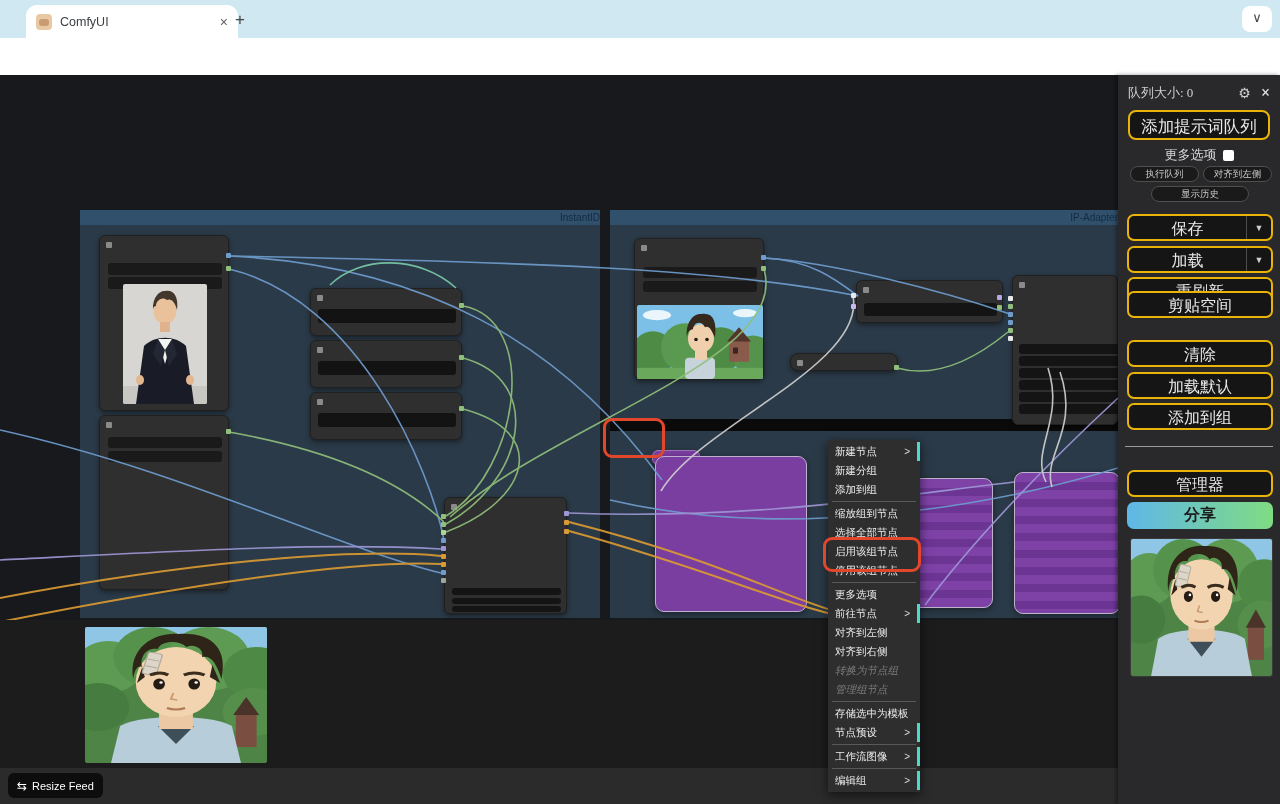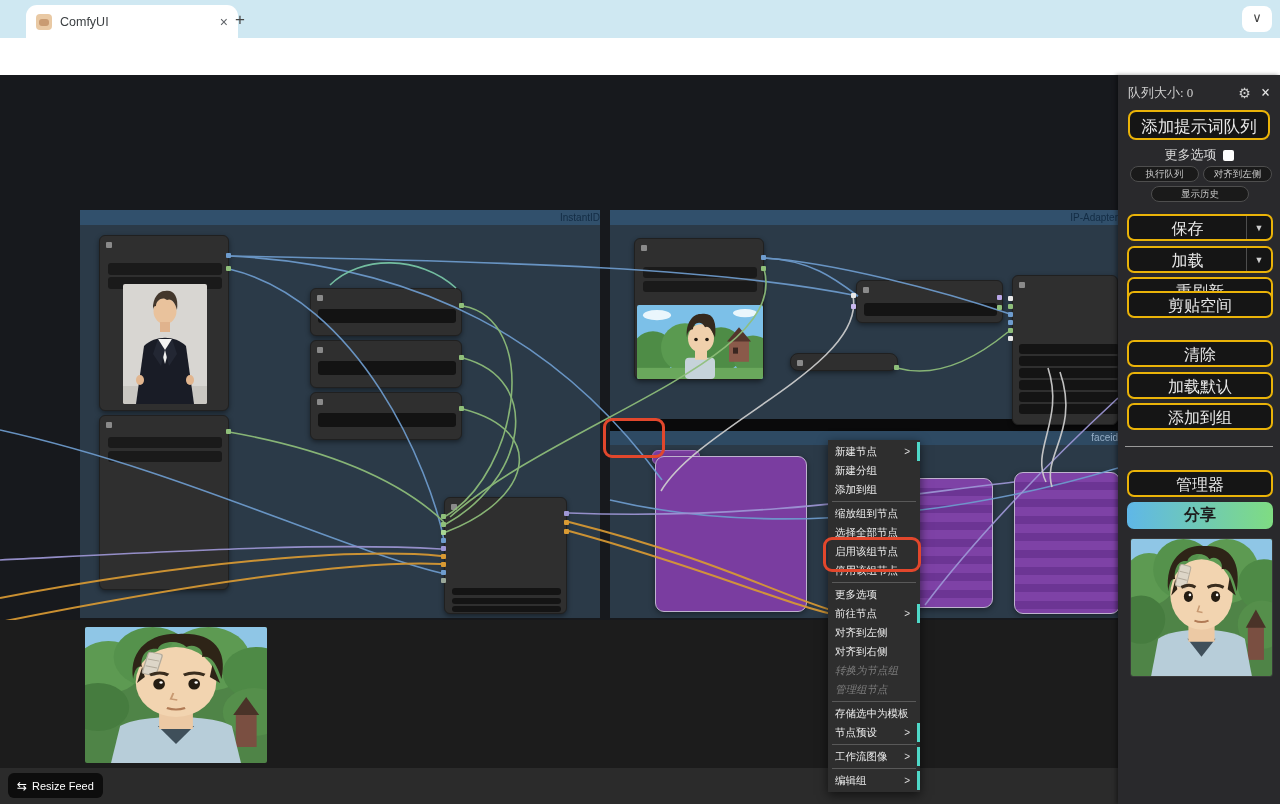--- a/index.html
+++ b/index.html
@@ -218,23 +218,20 @@
       </div>
     </div>
     <div class="abs group" style="left:610px;top:135px;width:508px;height:215px">
       <div class="gbody"></div>
       <div class="ghead">
         <span>IP-Adapter</span>
       </div>
     </div>
     <div class="abs group" style="left:610px;top:355px;width:508px;height:188px">
       <div class="gbody"></div>
-      <div class="ghead light">
-        <span>faceid</span>
-      </div>
     </div>
 
     <div class="abs blackband" style="left:610px;top:344px;width:508px;height:12px"></div>
 
     <div class="abs node" style="left:99px;top:160px;width:130px;height:176px">
       <div class="wbar" style="left:8px;top:27px;width:114px;height:12px"></div>
       <div class="wbar" style="left:8px;top:41px;width:114px;height:12px"></div>
       <div class="abs imgbox" style="left:23px;top:48px;width:84px;height:120px">
         <svg viewBox="0 0 84 120" preserveAspectRatio="none">
             <use href="#elonimg"></use>

